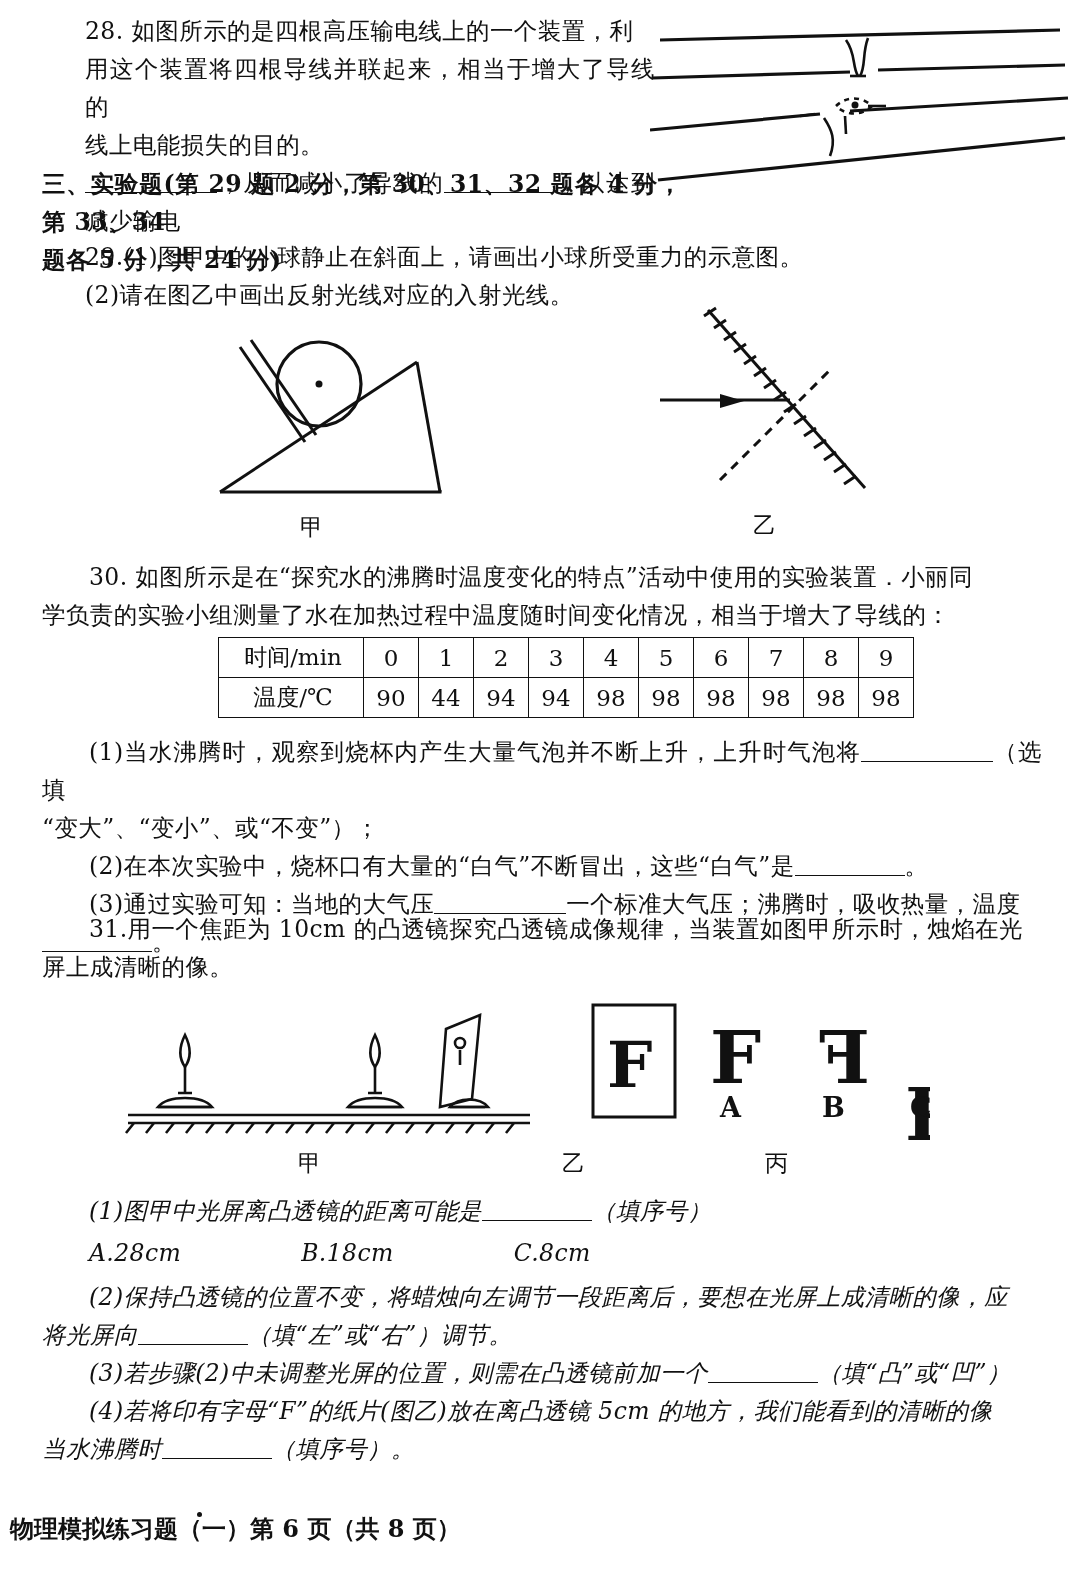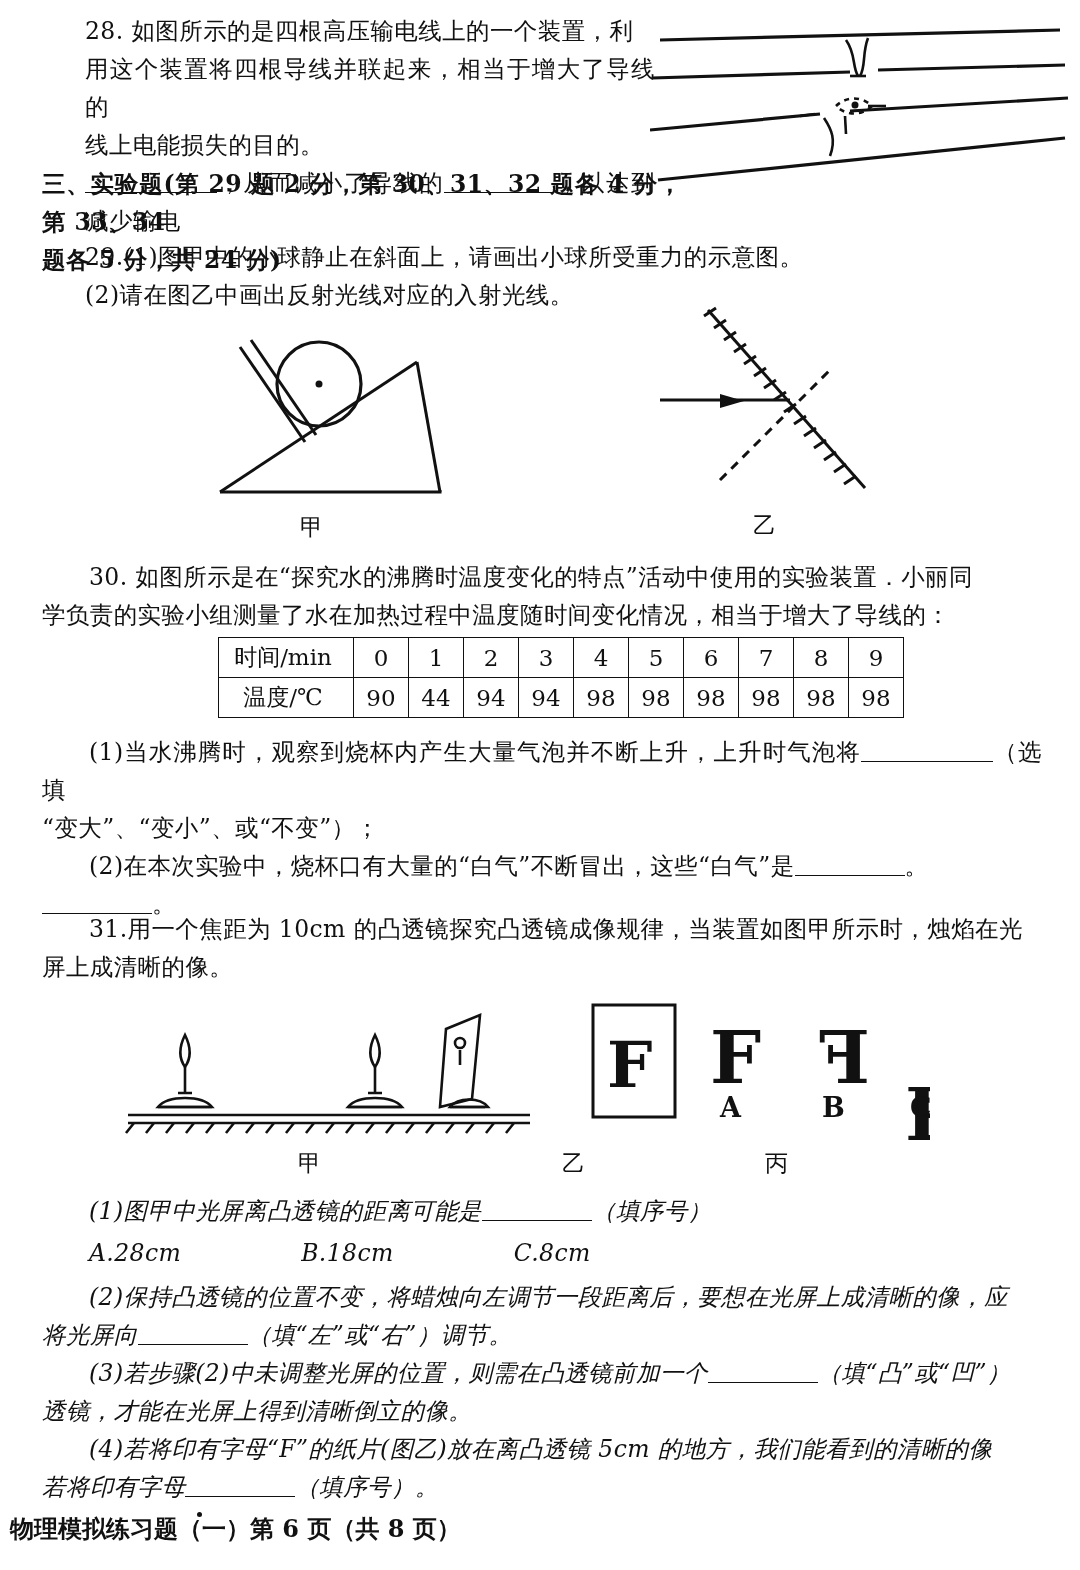--- a/index.html
+++ b/index.html
@@ -51,21 +51,21 @@
     position: absolute;
     border-collapse: collapse;
     font-size: 23px;
   }
   table.data td {
     border: 1.5px solid #111;
     text-align: center;
     padding: 4px 0;
     height: 27px;
   }
-  table.data td.hdr { width: 128px; padding-left: 0; padding-right: 6px; }
+  table.data td.hdr { width: 128px; padding-left: 10px; padding-right: 6px; }
   table.data td.cell { width: 54px; }
 
   
   .fig31 { position: absolute; left: 110px; top: 995px; width: 820px; height: 185px; }
   .lettersF { position: absolute; }
 
   .footer {
     position: absolute;
     left: 0;
     top: 1513px;
@@ -194,20 +194,23 @@
 
   <div class="blk" style="left:42px; top:733px; width:1000px;">
     <div>
       <span style="margin-left:2em;">(1)当水沸腾时，观察到烧杯内产生大量气泡并不断上升，上升时气泡将</span><span class="ul u-l"></span><span>（选填</span>
     </div>
     <div>“变大”、“变小”、或“不变”）；</div>
     <div>
       <span style="margin-left:2em;margin-top:42px;">(2)在本次实验中，烧杯口有大量的“白气”不断冒出，这些“白气”是</span><span class="ul u-m"></span><span>。</span>
     </div>
     <div>
+      <span style="margin-left:2em;">(3)通过实验可知：当地的大气压</span><span class="ul u-l"></span><span>一个标准大气压；沸腾时，吸收热量，温度</span>
+    </div>
+    <div>
       <span class="ul u-m"></span><span>。</span>
     </div>
   </div>
 
   <div class="blk" style="left:42px; top:910px; width:1000px;">
     <div class="indent">31.用一个焦距为 10cm 的凸透镜探究凸透镜成像规律，当装置如图甲所示时，烛焰在光</div>
     <div>屏上成清晰的像。</div>
   </div>
 
   <svg class="fig31" viewBox="0 0 820 185">
@@ -273,25 +276,24 @@
     </div>
     <div style="margin-top:6px;">
       <span style="margin-left:2em;">(2)保持凸透镜的位置不变，将蜡烛向左调节一段距离后，要想在光屏上成清晰的像，应</span>
     </div>
     <div>
       <span>将光屏向</span><span class="ul u-m"></span><span>（填“左”或“右”）调节。</span>
     </div>
     <div>
       <span style="margin-left:2em;">(3)若步骤(2)中未调整光屏的位置，则需在凸透镜前加一个</span><span class="ul u-m"></span><span>（填“凸”或“凹”）</span>
     </div>
-    <div>透镜，才能在光屏上得到清晰倒立的像。</div>
     <div>
       <span style="margin-left:2em;">(4)若将印有字母“F”的纸片(图乙)放在离凸透镜 5cm 的地方，我们能看到的清晰的像</span>
     </div>
     <div>
-      <span>若将印有字母</span><span class="ul u-m"></span><span>（填序号）。</span>
+      <span>当水沸腾时</span><span class="ul u-m"></span><span>（填序号）。</span>
     </div>
   </div>
 
   <div class="stray-dot"></div>
   <div class="footer">物理模拟练习题（一）第 6 页（共 8 页）</div>
 
 </div>
 
 </body></html>

